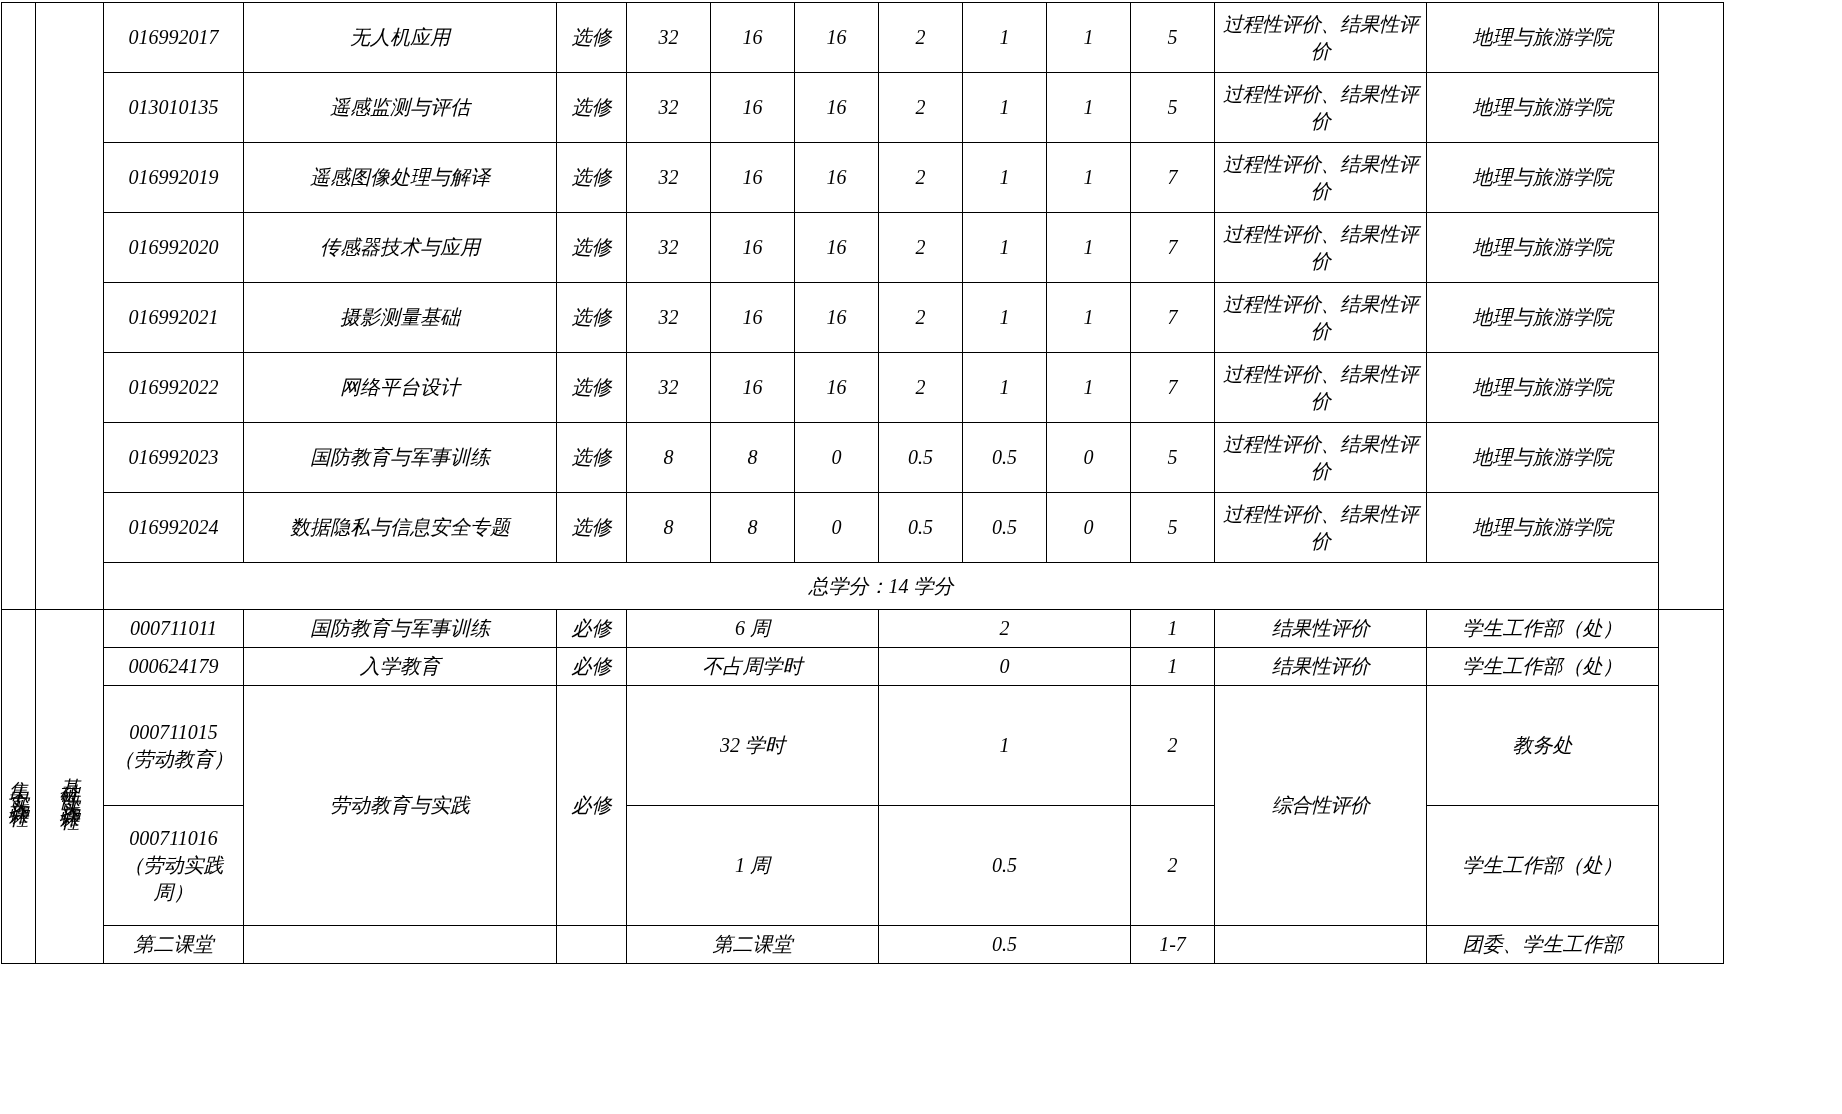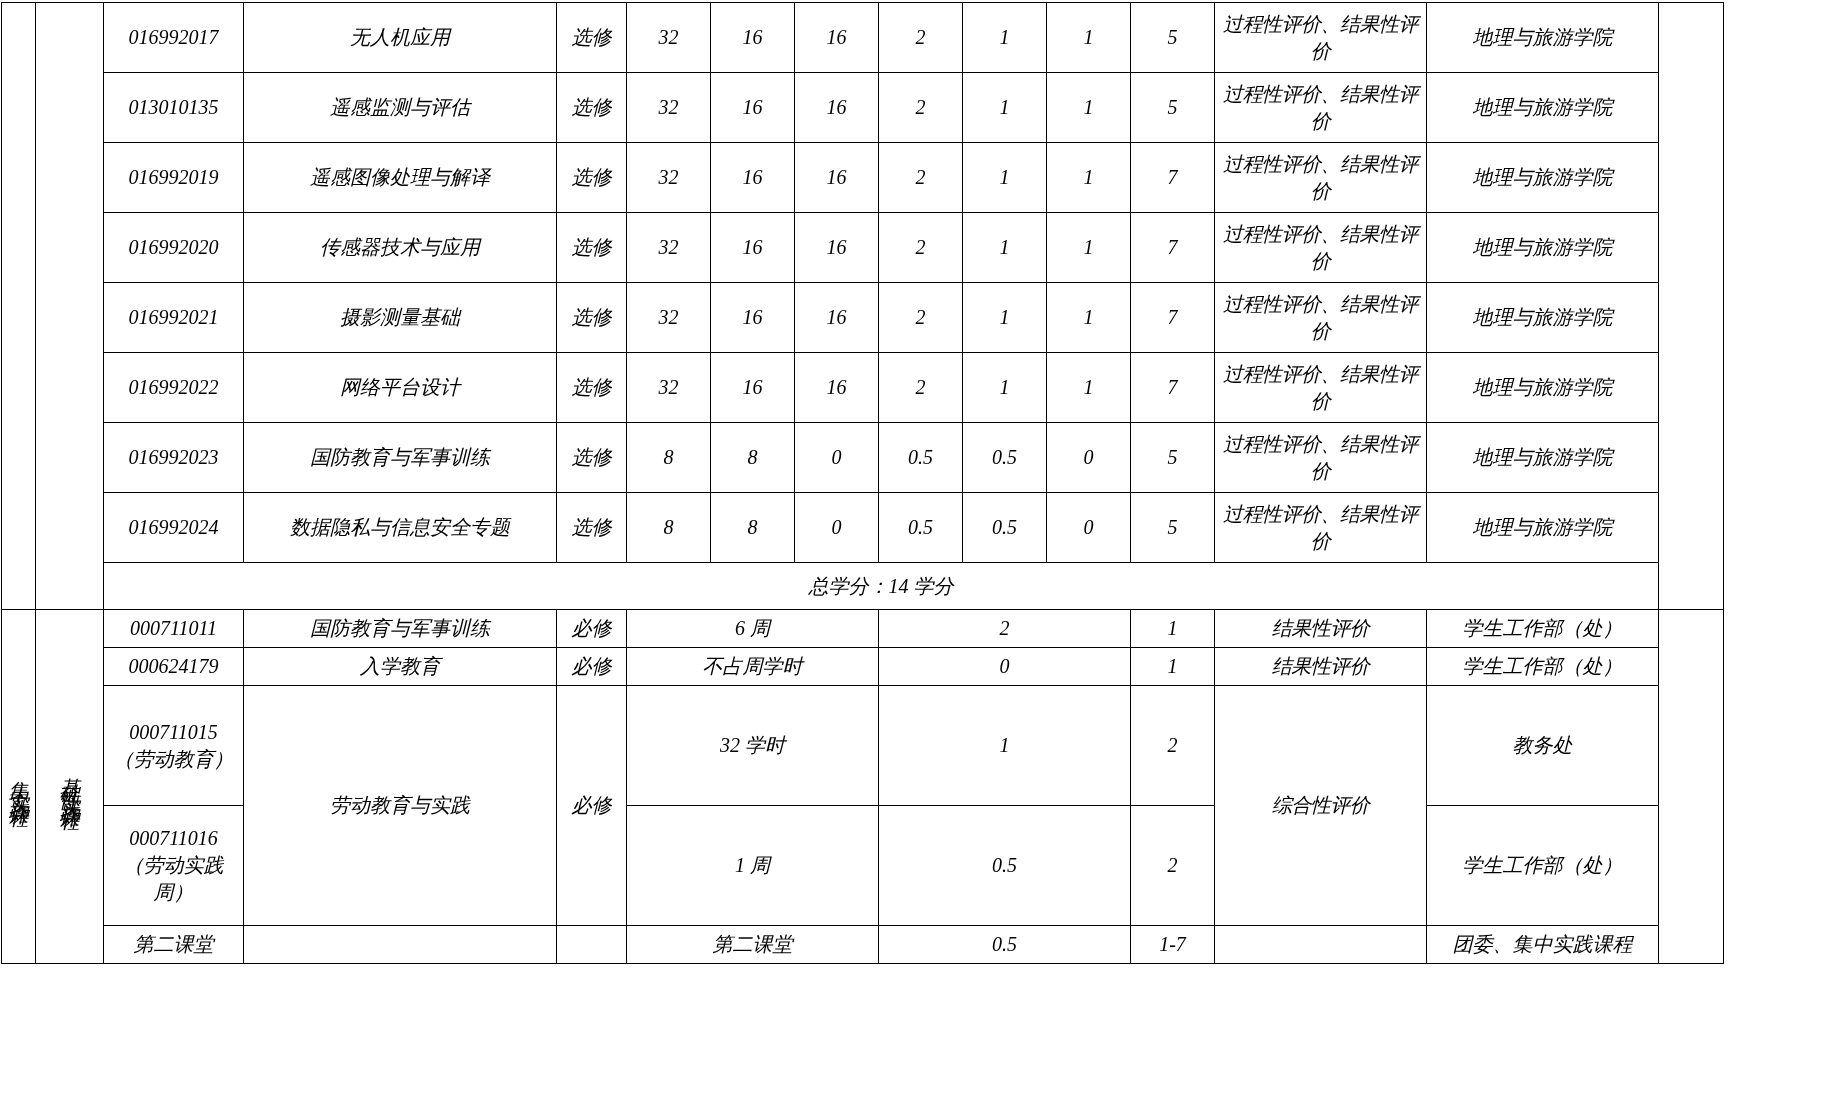--- a/index.html
+++ b/index.html
@@ -267,17 +267,17 @@
         <td class="dept">学生工作部（处）</td>
       </tr>
       <tr style="height:38px;padding-left:48px;">
         <td class="code">第二课堂</td>
         <td class="name"></td>
         <td></td>
         <td class="num" colspan="3">第二课堂</td>
         <td class="num" colspan="3">0.5</td>
         <td class="num">1-7</td>
         <td class="assess"></td>
-        <td class="dept">团委、集中实践课程</td>
+        <td class="dept">团委、学生工作部</td>
       </tr>
     </tbody>
   </table>
 </div>
 
 </body></html>

